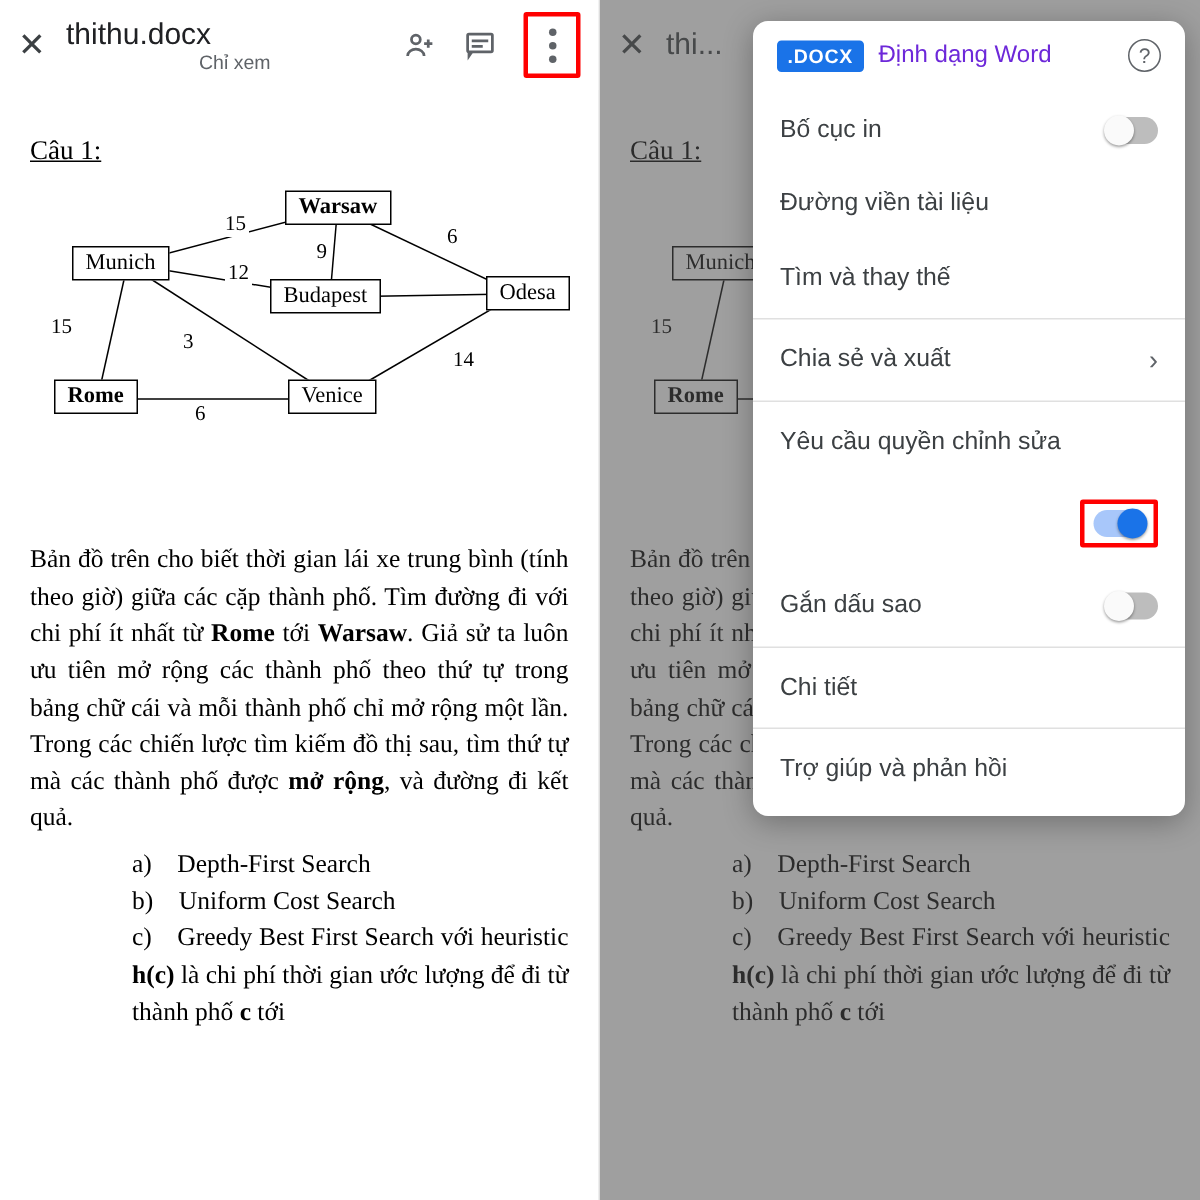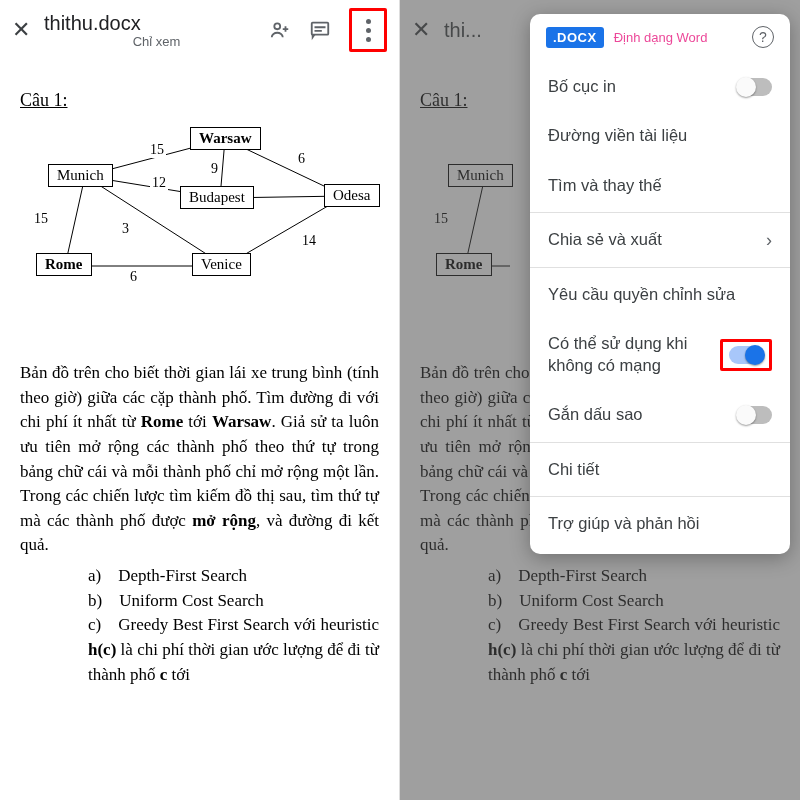--- a/index.html
+++ b/index.html
@@ -111,21 +111,21 @@
   .pane.right .overlay {
     position:absolute;
     inset:0;
     background: rgba(80,80,80,0.55);
     z-index:3;
   }
   .menu-panel {
     position:absolute;
     top:14px;
     right:10px;
-    width: 260px;
+    width: 288px;
     background:#fff;
     border-radius:10px;
     box-shadow: 0 4px 20px rgba(0,0,0,0.3);
     z-index:5;
     padding: 12px 0 6px 0;
   }
   .menu-top {
     display:flex;
     align-items:center;
     gap:10px;
@@ -135,22 +135,22 @@
     background:#1a73e8;
     color:#fff;
     font-size:13px;
     font-weight:600;
     padding:3px 7px;
     border-radius:3px;
     letter-spacing:0.5px;
   }
   .menu-top .fmt {
     flex:1;
-    font-size:13px;
-    color:#ec4899;
+    font-size:16px;
+    color:#6d28d9;
   }
   .help-circ {
     width:22px; height:22px;
     border:1.5px solid #5f6368;
     border-radius:50%;
     display:flex;
     align-items:center;
     justify-content:center;
     font-size:14px;
     color:#5f6368;
@@ -332,21 +332,20 @@
     <div class="divider"></div>
     <div class="menu-item">
       <span class="label">Chia sẻ và xuất</span>
       <span class="chev">›</span>
     </div>
     <div class="divider"></div>
     <div class="menu-item">
       <span class="label">Yêu cầu quyền chỉnh sửa</span>
     </div>
     <div class="menu-item">
-      <span class="label">Có thể sử dụng khi không có mạng</span>
       <span class="toggle-wrap red-box">
         <span class="toggle on" style="display:block;"></span>
       </span>
     </div>
     <div class="menu-item">
       <span class="label">Gắn dấu sao</span>
       <span class="toggle off"></span>
     </div>
     <div class="divider"></div>
     <div class="menu-item">

